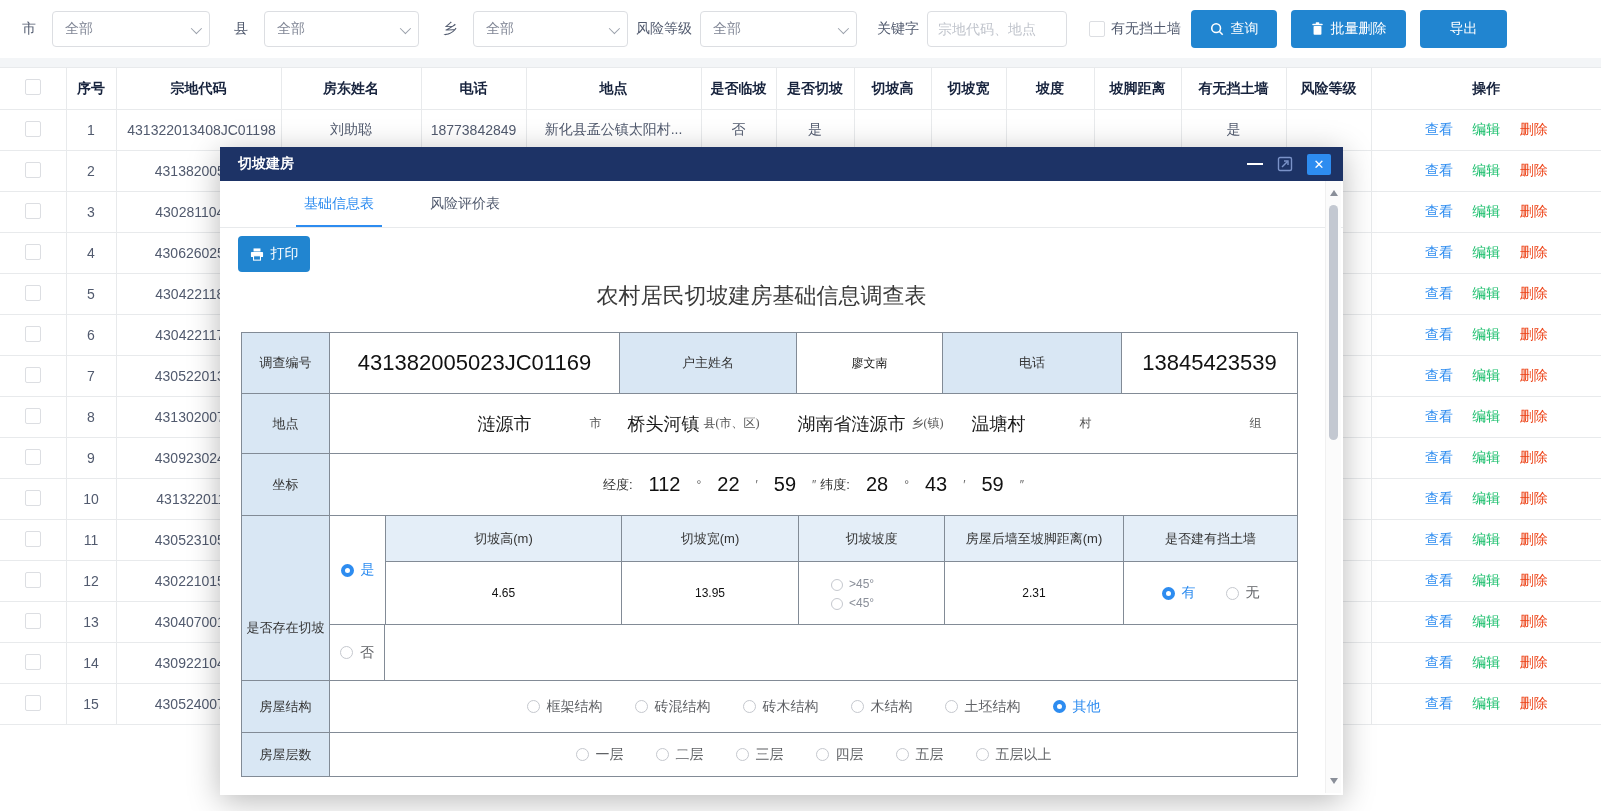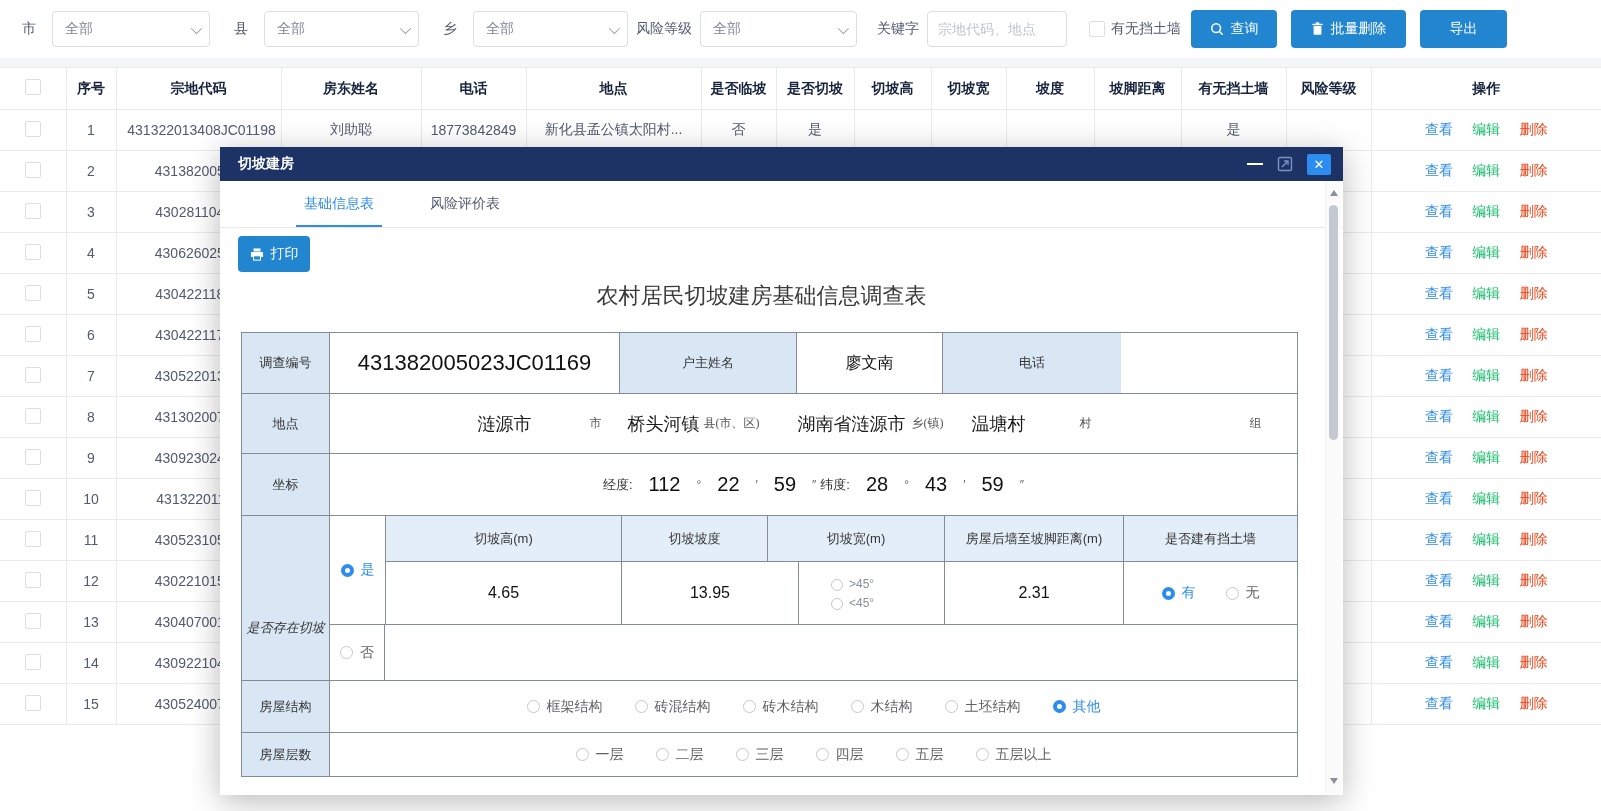--- a/index.html
+++ b/index.html
@@ -55,21 +55,21 @@
   .formtitle { position:absolute; left:0; right:40px; top:134px; text-align:center; font-size:22px; color:#3a3a3a; }
 
   
   .form { position:absolute; left:21px; top:185px; width:1057px; border:1px solid #828b96; }
   .frow { display:flex; border-top:1px solid #828b96; }
   .frow:first-child { border-top:none; }
   .fc { border-left:1px solid #828b96; display:flex; align-items:center; justify-content:center; overflow:hidden; }
   .frow .fc:first-child { border-left:none; }
   .lblc { background:#d9e7f4; font-size:13px; color:#333; }
   .shc { background:#e4eef8; font-size:13px; color:#333; }
-  .bigval { font-size:16px; color:#111; }
+  .bigval { font-size:12px; color:#111; }
   .w87{width:87px;flex:0 0 87px;} .w290{width:290px;flex:0 0 290px;} .w177{width:177px;flex:0 0 177px;}
   .w146{width:146px;flex:0 0 146px;} .w179{width:179px;flex:0 0 179px;} .wfill{flex:1;} .w235{width:235px;flex:0 0 235px;}
   .h60{height:60px;} .h62{height:62px;} .h45{height:45px;} .h63{height:63px;} .h52{height:52px;} .h44{height:44px;} .h165{height:165px;}
   .loccell { justify-content:center;font-family:Liberation Serif, serif; }
   .locv { font-size:18px; color:#1a1a1a; } .locu { font-size:12px; color:#555; }
   .coordv { font-size:20px; color:#111; } .coordu { font-size:12px; color:#666; } .coordl { font-size:13px; color:#333; }
   .dcol { flex:1; display:flex; flex-direction:column; border-left:1px solid #828b96; }
   .dtop { display:flex; height:108px; }
   .dbot { display:flex; height:57px; border-top:1px solid #828b96; }
   .radiocol { width:55px; flex:0 0 55px; display:flex; align-items:center; justify-content:center; gap:5px; }
@@ -569,20 +569,21 @@
     <div class="formtitle">农村居民切坡建房基础信息调查表</div>
 
     <div class="form">
 
       <div class="frow h60">
         <div class="fc lblc w87">调查编号</div>
         <div class="fc bigval w290" style="font-size:22px;">431382005023JC01169</div>
         <div class="fc lblc w177">户主姓名</div>
         <div class="fc bigval w146">廖文南</div>
         <div class="fc lblc w179">电话</div>
+        <div class="fc bigval wfill" style="font-size:22px;">13845423539</div>
       </div>
 
       <div class="frow h60">
         <div class="fc lblc w87">地点</div>
         <div class="fc wfill loccell">
           <span class="locv" style="margin-left:112px;">涟源市</span>
           <span class="locu" style="margin-left:58px;">市</span>
           <span class="locv" style="margin-left:26px;">桥头河镇</span>
           <span class="locu" style="margin-left:4px;">县(市、区)</span>
           <span class="locv" style="margin-left:38px;">湖南省涟源市</span>
@@ -607,34 +608,34 @@
           <span class="coordv">28</span>
           <span class="coordu">°</span>
           <span class="coordv">43</span>
           <span class="coordu">′</span>
           <span class="coordv">59</span>
           <span class="coordu">″</span>
         </div>
       </div>
 
       <div class="frow h165">
-        <div class="fc lblc w87" style="padding-top:60px;font-style:italic;">是否存在切坡</div>
+        <div class="fc lblc w87" style="padding-top:60px;">是否存在切坡</div>
         <div class="dcol" style="border-left:1px solid #828b96;">
           <div class="dtop">
             <div class="radiocol">
               <span class="ritem on">
                 <span class="rdot checked"></span>
                 <span>是</span>
               </span>
             </div>
             <div class="subt">
               <div class="srow h45" id="subheaders">
                   <div class="fc shc w235" style="border-left: none;">切坡高(m)</div>
+                  <div class="fc shc w177">切坡宽(m)</div>
                   <div class="fc shc w146">切坡坡度</div>
-                  <div class="fc shc w177">切坡宽(m)</div>
                   <div class="fc shc w179">房屋后墙至坡脚距离(m)</div>
                   <div class="fc shc wfill">是否建有挡土墙</div>
                 </div>
               <div class="srow h63">
                 <div class="fc bigval w235" style="border-left:none;">4.65</div>
                 <div class="fc bigval w177">13.95</div>
                 <div class="fc w146 slopecell">
                   <span class="sopt">
                       <span class="rdot rsmall"></span>
                       <span>&gt;45°</span>

